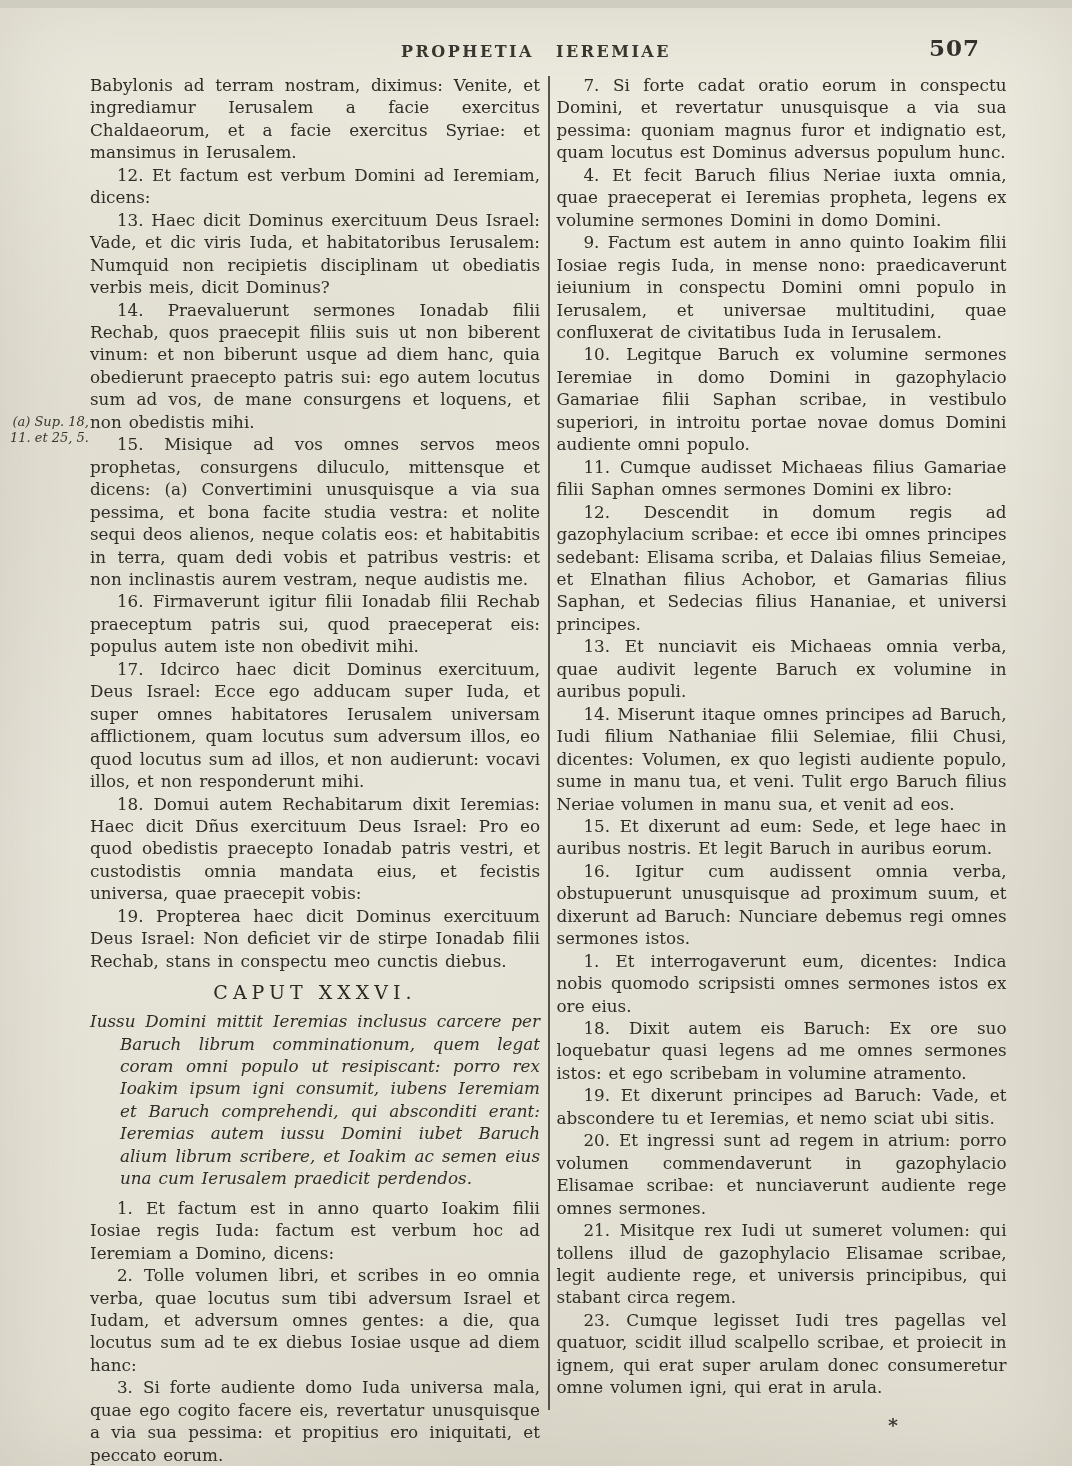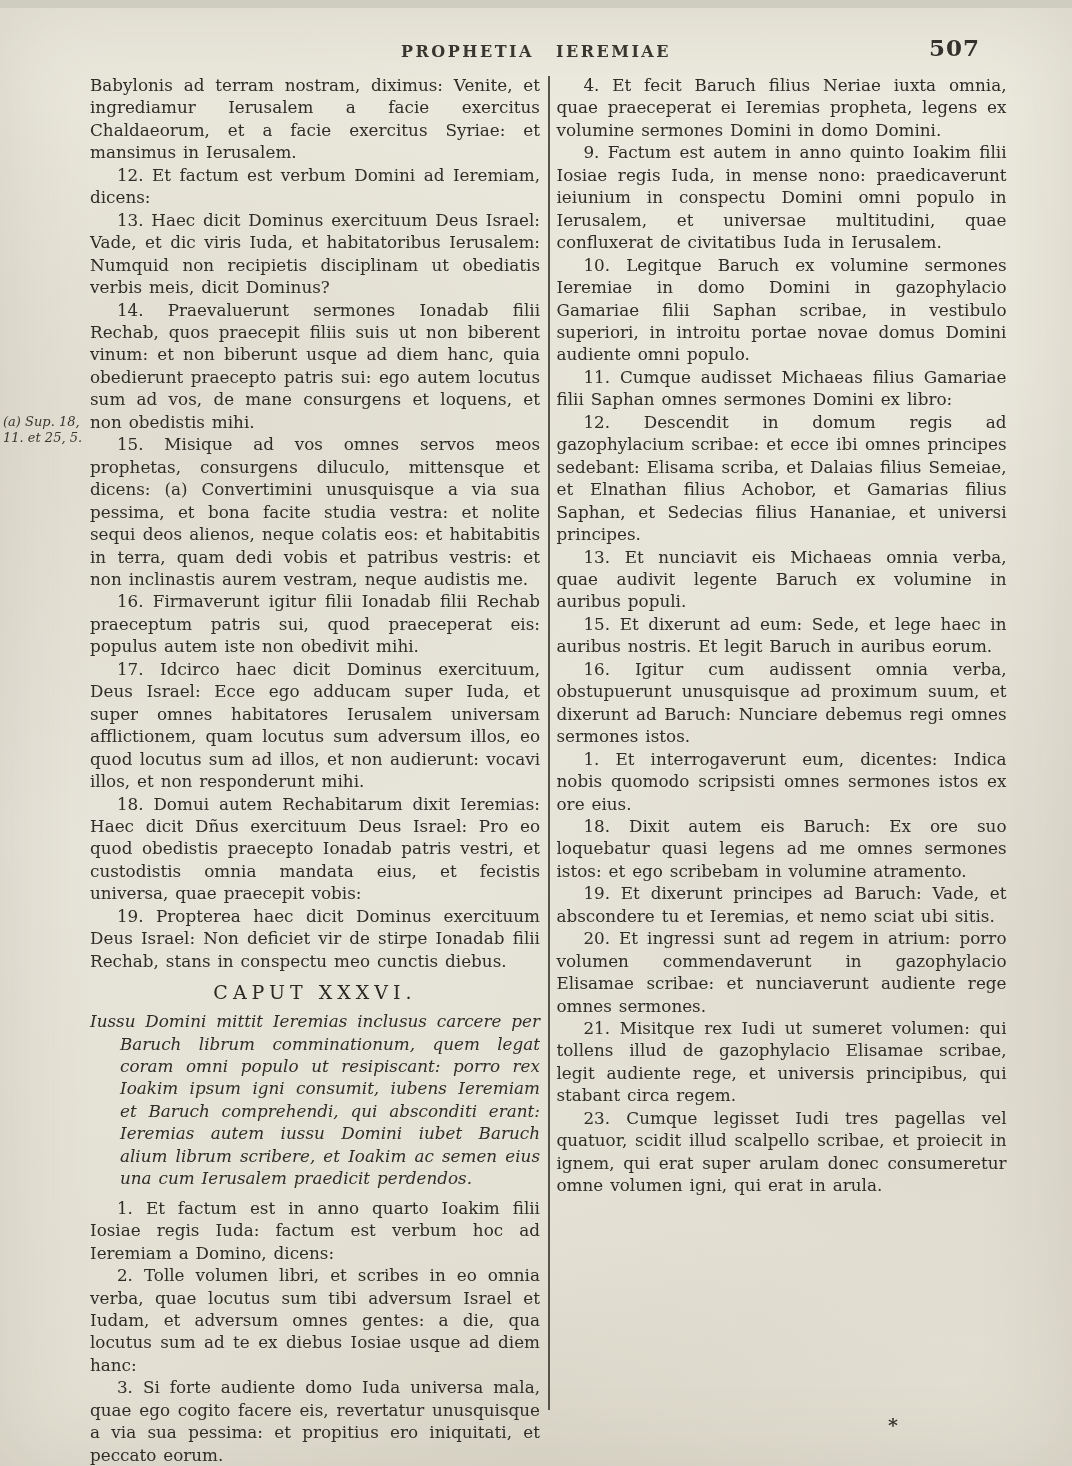--- a/index.html
+++ b/index.html
@@ -86,21 +86,21 @@
     margin: 3px 0 7px 0;
   }
 
   .margin-note {
     position: absolute;
     top: 406px; left: 3px;
     width: 86px;
     font-size: 13px;
     line-height: 15.5px;
     font-style: italic;
-    text-align: left;
+    text-align: right;
     color: #38362f;
   }
 
   .footnote-star {
     position: absolute;
     left: 888px; top: 1406px;
     font-size: 19px;
     font-weight: bold;
     color: #33312b;
   }
@@ -135,26 +135,28 @@
       <p>1. Et factum est in anno quarto Ioakim filii Iosiae regis Iuda: factum est verbum hoc ad Ieremiam a Domino, dicens:</p>
       <p>2. Tolle volumen libri, et scribes in eo omnia verba, quae locutus sum tibi adversum Israel et Iudam, et adversum omnes gentes: a die, qua locutus sum ad te ex diebus Iosiae usque ad diem hanc:</p>
       <p>3. Si forte audiente domo Iuda universa mala, quae ego cogito facere eis, revertatur unusquisque a via sua pessima: et propitius ero iniquitati, et peccato eorum.</p>
       <p>4. Vocavit ergo Ieremias Baruch filium Neriae: et scripsit Baruch ex ore Ieremiae omnes sermones Domini, quos locutus est ad eum in volumine libri:</p>
 
     </div>
 
     <div class="col-divider"></div>
 
     <div class="col">
+      <p>7. Si forte cadat oratio eorum in conspectu Domini, et revertatur unusquisque a via sua pessima: quoniam magnus furor et indignatio est, quam locutus est Dominus adversus populum hunc.</p>
       <p>4. Et fecit Baruch filius Neriae iuxta omnia, quae praeceperat ei Ieremias propheta, legens ex volumine sermones Domini in domo Domini.</p>
       <p>9. Factum est autem in anno quinto Ioakim filii Iosiae regis Iuda, in mense nono: praedicaverunt ieiunium in conspectu Domini omni populo in Ierusalem, et universae multitudini, quae confluxerat de civitatibus Iuda in Ierusalem.</p>
       <p>10. Legitque Baruch ex volumine sermones Ieremiae in domo Domini in gazophylacio Gamariae filii Saphan scribae, in vestibulo superiori, in introitu portae novae domus Domini audiente omni populo.</p>
       <p>11. Cumque audisset Michaeas filius Gamariae filii Saphan omnes sermones Domini ex libro:</p>
       <p>12. Descendit in domum regis ad gazophylacium scribae: et ecce ibi omnes principes sedebant: Elisama scriba, et Dalaias filius Semeiae, et Elnathan filius Achobor, et Gamarias filius Saphan, et Sedecias filius Hananiae, et universi principes.</p>
       <p>13. Et nunciavit eis Michaeas omnia verba, quae audivit legente Baruch ex volumine in auribus populi.</p>
+      <p>14. Miserunt itaque omnes principes ad Baruch, Iudi filium Nathaniae filii Selemiae, filii Chusi, dicentes: Volumen, ex quo legisti audiente populo, sume in manu tua, et veni. Tulit ergo Baruch filius Neriae volumen in manu sua, et venit ad eos.</p>
       <p>15. Et dixerunt ad eum: Sede, et lege haec in auribus nostris. Et legit Baruch in auribus eorum.</p>
       <p>16. Igitur cum audissent omnia verba, obstupuerunt unusquisque ad proximum suum, et dixerunt ad Baruch: Nunciare debemus regi omnes sermones istos.</p>
       <p>1. Et interrogaverunt eum, dicentes: Indica nobis quomodo scripsisti omnes sermones istos ex ore eius.</p>
       <p>18. Dixit autem eis Baruch: Ex ore suo loquebatur quasi legens ad me omnes sermones istos: et ego scribebam in volumine atramento.</p>
       <p>19. Et dixerunt principes ad Baruch: Vade, et abscondere tu et Ieremias, et nemo sciat ubi sitis.</p>
       <p>20. Et ingressi sunt ad regem in atrium: porro volumen commendaverunt in gazophylacio Elisamae scribae: et nunciaverunt audiente rege omnes sermones.</p>
       <p>21. Misitque rex Iudi ut sumeret volumen: qui tollens illud de gazophylacio Elisamae scribae, legit audiente rege, et universis principibus, qui stabant circa regem.</p>
       <p>23. Cumque legisset Iudi tres pagellas vel quatuor, scidit illud scalpello scribae, et proiecit in ignem, qui erat super arulam donec consumeretur omne volumen igni, qui erat in arula.</p>
 
     </div>

